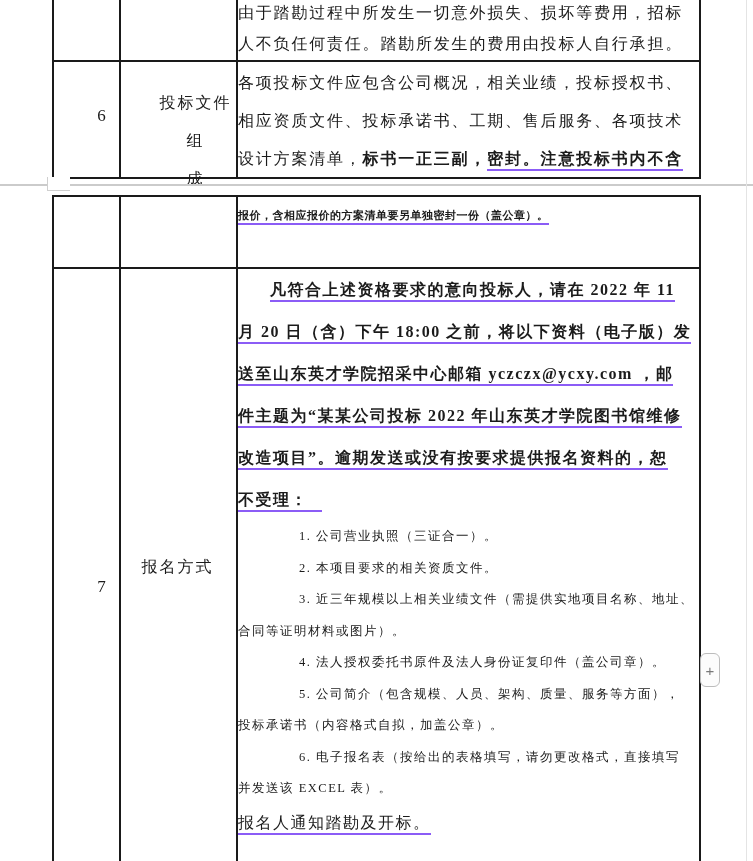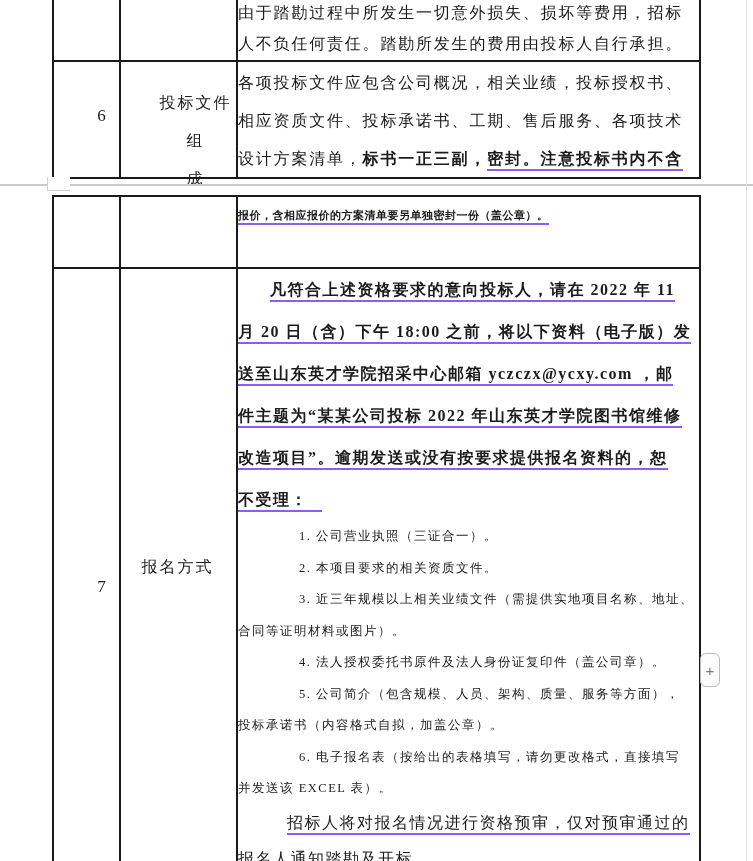--- a/index.html
+++ b/index.html
@@ -99,21 +99,20 @@
     <div class="itemline ind-item">1. 公司营业执照（三证合一）。</div>
     <div class="itemline ind-item">2. 本项目要求的相关资质文件。</div>
     <div class="itemline ind-item">3. 近三年规模以上相关业绩文件（需提供实地项目名称、地址、</div>
     <div class="itemline">合同等证明材料或图片）。</div>
     <div class="itemline ind-item">4. 法人授权委托书原件及法人身份证复印件（盖公司章）。</div>
     <div class="itemline ind-item">5. 公司简介（包含规模、人员、架构、质量、服务等方面），</div>
     <div class="itemline">投标承诺书（内容格式自拟，加盖公章）。</div>
     <div class="itemline ind-item">6. 电子报名表（按给出的表格填写，请勿更改格式，直接填写</div>
     <div class="itemline">并发送该 EXCEL 表）。</div>
 
-    <div class="reviewline ind-rev"><span class="u">招标人将对报名情况进行资格预审，仅对预审通过的</span></div>
     <div class="reviewline"><span class="u">报名人通知踏勘及开标。</span></div>
   </div>
 
   <div class="addbtn">+</div>
 
   <div class="redge"></div>
 
 </div>
 
 </body></html>

